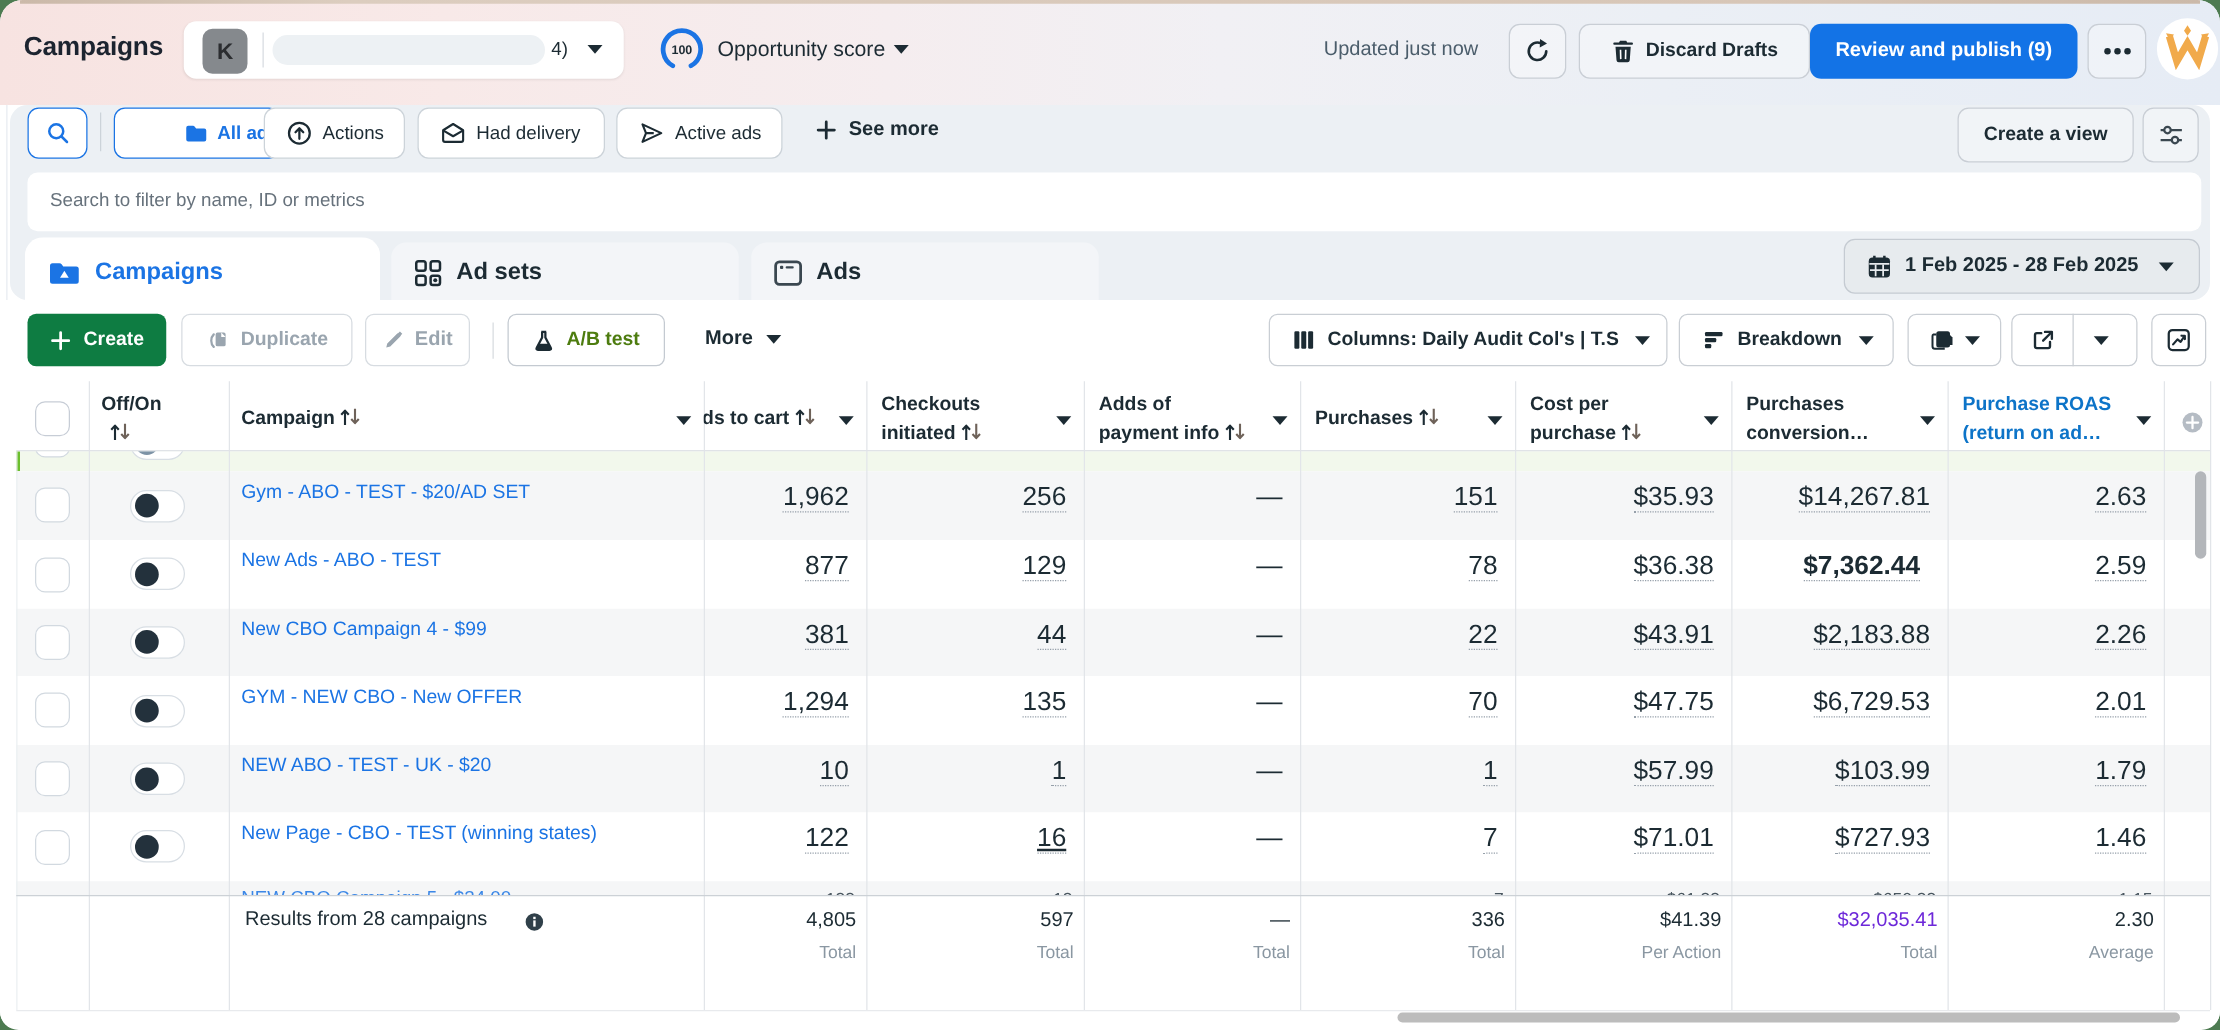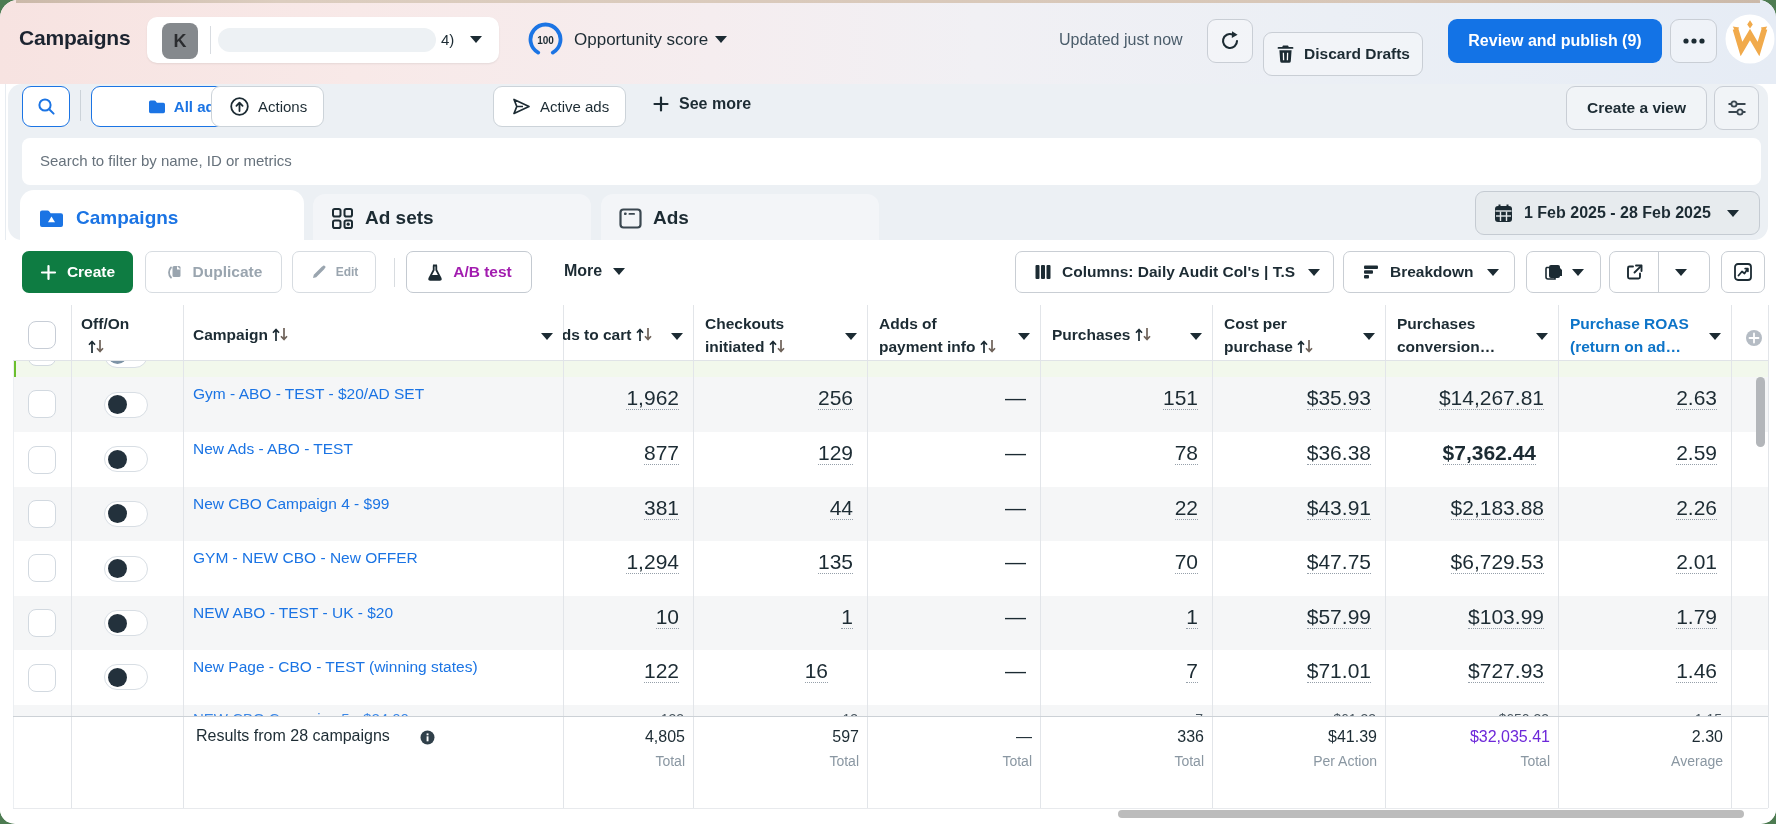--- a/index.html
+++ b/index.html
@@ -35,21 +35,21 @@
 <div class="caret" style="left:715px;top:36px;"></div>
 <div class="abs" style="left:1059px;top:31px;width:131px;font-size:16px;color:#4b5d6b;">Updated just now</div>
 <div class="btn" style="left:1207px;top:19px;width:46px;height:44px;border:1px solid #c9ced5;background:rgba(255,255,255,0.35);">
 <svg width="22" height="22" viewBox="0 0 22 22">
         <g fill="none" stroke="#1c2b33" stroke-width="2.1" stroke-linecap="round">
 <path d="M18 11 A 7 7 0 1 1 13.6 4.5"></path>
         </g>
 <path d="M13 1.2 L18.6 4.8 L12.8 8 Z" fill="#1c2b33"></path>
       </svg>
     </div>
-<div class="btn" style="left:1263px;top:32px;width:160px;height:44px;border:1px solid #c9ced5;background:rgba(255,255,255,0.35);">
+<div class="btn" style="left:1263px;top:19px;width:185px;height:44px;border:1px solid #c9ced5;background:rgba(255,255,255,0.35);">
 <svg width="19" height="20" viewBox="0 0 19 20" style="margin-right:9px;">
         <path fill="#1c2b33" d="M7 1.5 L12 1.5 L12.8 3 L16.5 3 A 0.9 0.9 0 0 1 16.5 4.8 L2.5 4.8 A 0.9 0.9 0 0 1 2.5 3 L6.2 3 Z M3.4 6.3 L15.6 6.3 L14.8 17.2 A 1.8 1.8 0 0 1 13 18.8 L6 18.8 A 1.8 1.8 0 0 1 4.2 17.2 Z M7.3 8.5 L7.5 16.5 M11.7 8.5 L11.5 16.5"></path>
 <path d="M7.4 8.8 L7.6 16.3 M11.6 8.8 L11.4 16.3" stroke="#fff" stroke-width="1.3" fill="none"></path>
       </svg>
 <span style="font-size:15.5px;font-weight:bold;color:#1c2b33;">Discard Drafts</span>
     </div>
 <div class="btn" style="left:1448px;top:19px;width:214px;height:44px;background:#1373e6;">
       <span style="font-size:16px;font-weight:bold;color:#fff;">Review and publish (9)</span>
     </div>
 <div class="btn" style="left:1670px;top:19px;width:47px;height:44px;border:1px solid #c9ced5;background:rgba(255,255,255,0.35);">
@@ -79,20 +79,27 @@
       </svg>
       <span style="margin-left:7px;">All ads</span>
     </div>
 <div class="chip" style="left:211px;width:113px;padding-left:17px;">
 <svg width="21" height="21" viewBox="0 0 21 21">
         <circle cx="10.5" cy="10.5" r="8.3" fill="none" stroke="#1c2b33" stroke-width="1.8"></circle>
         <path d="M10.5 15 L10.5 7.2 M7.4 9.8 L10.5 6.6 L13.6 9.8" fill="none" stroke="#1c2b33" stroke-width="1.8" stroke-linecap="round" stroke-linejoin="round"></path>
       </svg>
 <span style="margin-left:8px;">Actions</span>
     </div>
+<div class="chip" style="left:334px;width:150px;padding-left:17px;">
+<svg width="21" height="21" viewBox="0 0 21 21">
+        <path d="M2.5 8.2 L10.5 3.2 L18.5 8.2 L18.5 16 Q18.5 17.5 17 17.5 L4 17.5 Q2.5 17.5 2.5 16 Z" fill="none" stroke="#1c2b33" stroke-width="1.7" stroke-linejoin="round"></path>
+        <path d="M2.8 8.5 L10.5 13 L18.2 8.5" fill="none" stroke="#1c2b33" stroke-width="1.7" stroke-linejoin="round"></path>
+      </svg>
+<span style="margin-left:8px;">Had delivery</span>
+    </div>
 <div class="chip" style="left:493px;width:133px;padding-left:17px;">
 <svg width="21" height="21" viewBox="0 0 21 21">
         <path d="M3 17.5 L18 10.5 L3 3.5 L5.8 10.5 Z M5.8 10.5 L12 10.5" fill="none" stroke="#1c2b33" stroke-width="1.7" stroke-linejoin="round"></path>
       </svg>
 <span style="margin-left:8px;">Active ads</span>
     </div>
 <div class="abs" style="left:652px;top:95px;display:flex;align-items:center;">
 <svg width="18" height="18" viewBox="0 0 18 18">
         <path d="M9 2.5 L9 15.5 M2.5 9 L15.5 9" stroke="#1c2b33" stroke-width="2.2" stroke-linecap="round"></path>
       </svg>
@@ -165,29 +172,29 @@
         <rect x="7.5" y="3" width="8" height="11" rx="1.5" fill="#9aa5af"></rect>
         <path d="M12 3 L15.5 6.5 L12 6.5 Z" fill="#fff"></path>
       </svg>
 <span style="margin-left:9px;font-size:15.5px;font-weight:bold;color:#9aa5af;">Duplicate</span>
     </div>
 <div class="btn" style="left:292px;top:251px;width:84px;height:42px;border:1px solid #d7dce1;background:#fff;border-radius:7px;">
 <svg width="18" height="18" viewBox="0 0 18 18">
         <path d="M3 15 L3.8 11.8 L11.8 3.8 Q12.8 2.8 13.8 3.8 L14.2 4.2 Q15.2 5.2 14.2 6.2 L6.2 14.2 Z" fill="#9aa5af"></path>
         <path d="M13.2 2.9 L15.1 4.8" stroke="#9aa5af" stroke-width="2"></path>
       </svg>
-<span style="margin-left:8px;font-size:12px;font-weight:bold;color:#9aa5af;">Edit</span>
+<span style="margin-left:8px;font-size:16px;font-weight:bold;color:#9aa5af;">Edit</span>
     </div>
 <div class="abs" style="left:394px;top:258px;width:1px;height:29px;background:#d8dce0;"></div>
 <div class="btn" style="left:406px;top:251px;width:126px;height:42px;border:1px solid #c4cad1;background:#fff;border-radius:7px;">
 <svg width="18" height="19" viewBox="0 0 18 19">
         <path d="M7 2.5 L11 2.5 M7.7 2.5 L7.7 7 L3.4 15.2 Q2.6 16.8 4.4 16.8 L13.6 16.8 Q15.4 16.8 14.6 15.2 L10.3 7 L10.3 2.5" fill="none" stroke="#1c2b33" stroke-width="1.8" stroke-linejoin="round"></path>
         <path d="M5.2 12 L12.8 12 L14.3 15.1 Q14.9 16.6 13.4 16.6 L4.6 16.6 Q3.1 16.6 3.7 15.1 Z" fill="#1c2b33"></path>
       </svg>
-<span style="margin-left:9px;font-size:15.5px;font-weight:bold;color:#a21caf;">A/B test</span>
+<span style="margin-left:9px;font-size:15.5px;font-weight:bold;color:#4d7c0f;">A/B test</span>
     </div>
 <div class="abs" style="left:564px;top:262px;font-size:16px;font-weight:bold;color:#1c2b33;">More</div>
 <div class="caret" style="left:613px;top:268px;"></div>
 <div class="btn" style="left:1343px;top:251px;width:172px;height:42px;border:1px solid #c9ced4;background:#fff;border-radius:7px;justify-content:flex-start;padding-left:18px;">
 <svg width="18" height="18" viewBox="0 0 18 18">
         <g fill="#1c2b33">
           <rect x="2" y="2.5" width="14" height="3.4" rx="1"></rect>
           <rect x="2" y="7.3" width="9" height="3.4" rx="1"></rect>
           <rect x="2" y="12.1" width="5" height="3.4" rx="1"></rect>
         </g>
@@ -296,21 +303,21 @@
 <div class="num" style="right:578px;top:605px;"><span>1</span></div>
 <div class="num" style="right:405px;top:605px;"><span>$57.99</span></div>
 <div class="num" style="right:232px;top:605px;"><span>$103.99</span></div>
 <div class="num" style="right:59px;top:605px;"><span>1.79</span></div>
 <div class="abs" style="left:13px;top:650px;width:1755px;height:55px;background:#ffffff;"></div>
 <div class="abs" style="left:28px;top:664px;width:28px;height:28px;border:1.5px solid #d2d9e0;border-radius:8px;background:#fff;box-sizing:border-box;"></div>
 <div class="abs" style="left:104px;top:664px;width:44px;height:26px;border:1.5px solid #d8dee4;border-radius:13px;background:#fff;box-sizing:border-box;"></div>
 <div class="abs" style="left:108px;top:668px;width:19px;height:19px;border-radius:50%;background:#23313c;"></div>
 <div class="abs" style="left:193px;top:658px;font-size:15.5px;color:#1b74e4;">New Page - CBO - TEST (winning states)</div>
 <div class="num" style="right:1097px;top:659px;"><span>122</span></div>
-<div class="num" style="right:948px;top:659px;"><span>16</span></div>
+<div class="num" style="right:923px;top:659px;text-decoration:underline;"><span>16</span></div>
 <div class="num" style="right:750px;top:659px;">—</div>
 <div class="num" style="right:578px;top:659px;"><span>7</span></div>
 <div class="num" style="right:405px;top:659px;"><span>$71.01</span></div>
 <div class="num" style="right:232px;top:659px;"><span>$727.93</span></div>
 <div class="num" style="right:59px;top:659px;"><span>1.46</span></div>
 <div class="abs" style="left:13px;top:705px;width:1755px;height:11px;background:#f5f6f7;overflow:hidden;">
       <div style="position:absolute;left:180px;top:5px;font-size:15px;color:#1b74e4;opacity:0.85;">NEW CBO Campaign 5 - $24.00</div>
       <div style="position:absolute;right:1084px;top:6px;font-size:14px;color:#49565f;">133</div>
       <div style="position:absolute;right:910px;top:6px;font-size:14px;color:#49565f;">13</div>
       <div style="position:absolute;right:737px;top:6px;font-size:14px;color:#49565f;">—</div>

